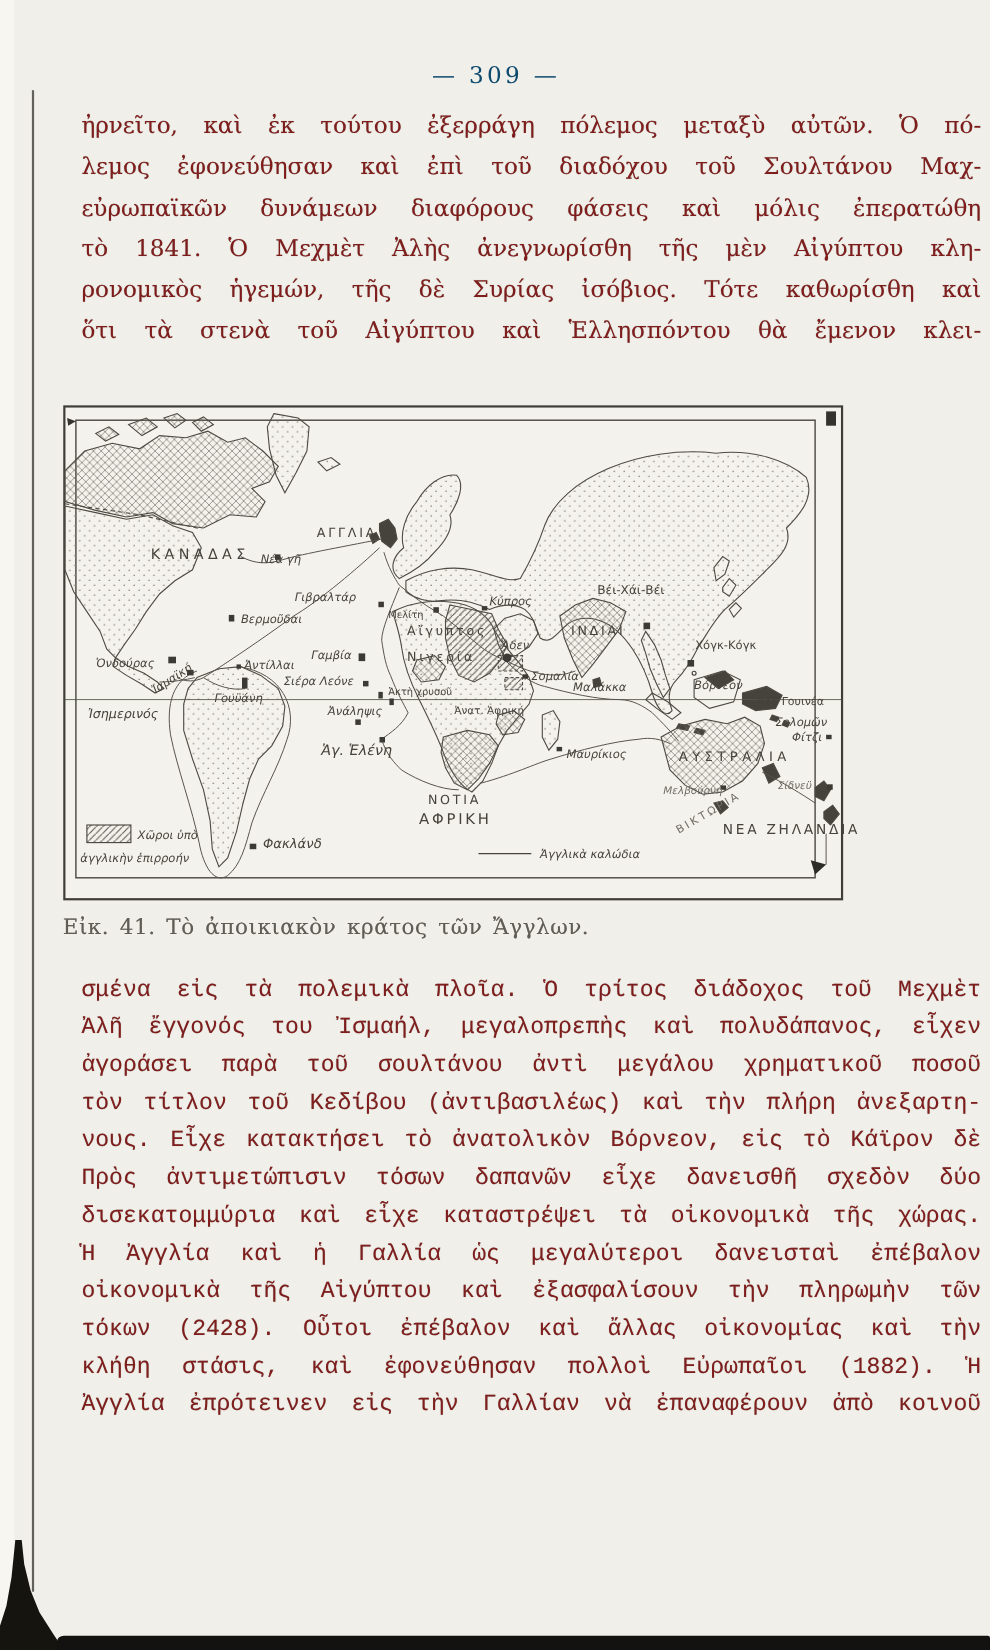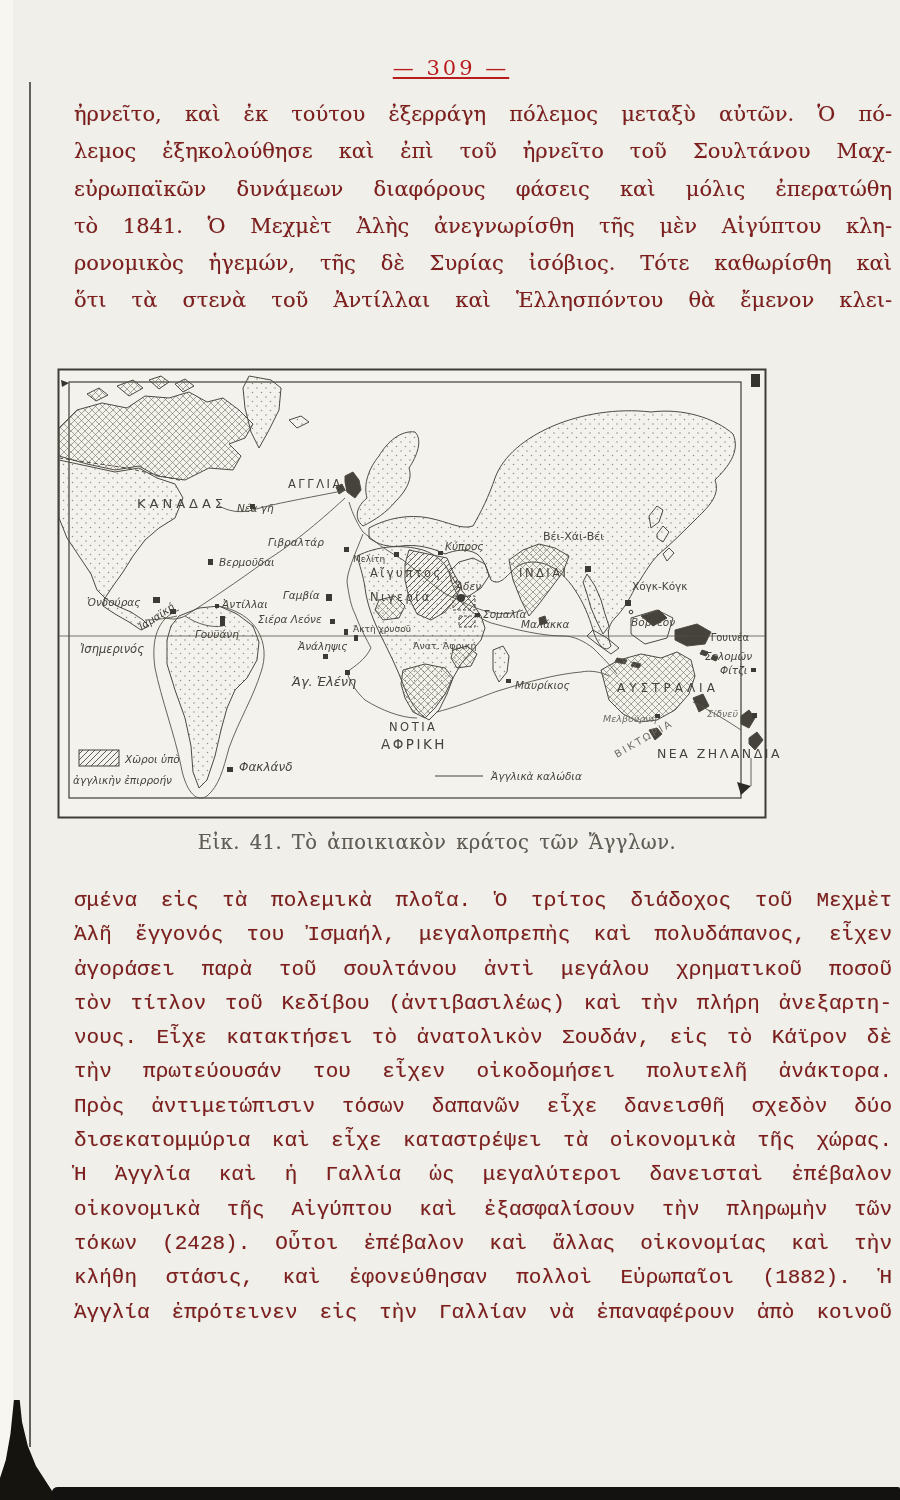--- a/index.html
+++ b/index.html
@@ -7,53 +7,53 @@
     width:900px;height:1500px;position:relative;overflow:hidden;
     background:#f1efe9;
     font-family:"DejaVu Serif", serif;
   }
   .left-light{position:absolute;left:0;top:0;width:13px;height:1500px;background:#f7f6f1;}
   .gutter-line{position:absolute;left:29px;top:82px;width:2px;height:1365px;background:#4a4842;opacity:.85;}
   .corner-blob{position:absolute;left:0;bottom:0;width:58px;height:100px;background:#16140f;
     clip-path:polygon(24% 0,34% 0,38% 22%,48% 46%,62% 66%,82% 84%,100% 100%,0 100%,0 78%,10% 60%,18% 34%);}
   .bottom-bar{position:absolute;left:52px;right:0;bottom:0;height:13px;background:#141210;border-radius:6px 2px 0 0/5px 2px 0 0;}
   .pageno{position:absolute;left:42px;top:56px;width:818px;text-align:center;
-    font-size:21px;color:#b91c1c;letter-spacing:3px;text-decoration:underline;}
+    font-size:21px;color:#0c4a6e;letter-spacing:3px;}
   .para{position:absolute;left:42px;width:818px;color:#7f1d1d;font-size:21px;
     text-shadow:0 0 .7px rgba(96,94,86,.55);margin-left:32px;}
   .para .line{text-align:justify;text-align-last:justify;white-space:normal;}
   #para1{top:96px;} #para1 .line{line-height:37.3px;height:37.3px;overflow:visible;}
   #para2{top:884px;} #para2 .line{line-height:34.3px;height:34.3px;overflow:visible;font-family:Liberation Mono, monospace;}
   .mapbox{position:absolute;left:57px;top:368px;width:711px;height:452px;}
-  .caption{position:absolute;left:57px;top:831px;width:760px;text-align:center;
+  .caption{position:absolute;left:57px;top:831px;width:760px;text-align:left;
     font-size:19.5px;color:#5f5d55;letter-spacing:.5px;word-spacing:3px;
     text-shadow:0 0 .6px rgba(96,94,86,.5);}
   
   text{font-family:"DejaVu Sans", sans-serif;fill:#45433c;}
   .ml{font-size:10.5px;}
   .mi{font-size:10.5px;font-style:italic;}
   .big{font-size:13px;letter-spacing:4px;}
   .med{font-size:11.5px;letter-spacing:2.5px;}
   .lite{fill:#6e6c64;}
 </style>
 </head>
 <body>
 
 <div class="left-light"></div>
 <div class="gutter-line"></div>
 
 <div class="pageno">— 309 —</div>
 
 <div class="para" id="para1">
   <div class="line">ἠρνεῖτο, καὶ ἐκ τούτου ἐξερράγη πόλεμος μεταξὺ αὐτῶν. Ὁ πό-</div>
-  <div class="line">λεμος ἐξηκολούθησε καὶ ἐπὶ τοῦ ἠρνεῖτο τοῦ Σουλτάνου Μαχ-</div>
+  <div class="line">λεμος ἐφονεύθησαν καὶ ἐπὶ τοῦ διαδόχου τοῦ Σουλτάνου Μαχ-</div>
   <div class="line">εὐρωπαϊκῶν δυνάμεων διαφόρους φάσεις καὶ μόλις ἐπερατώθη</div>
   <div class="line">τὸ 1841. Ὁ Μεχμὲτ Ἀλὴς ἀνεγνωρίσθη τῆς μὲν Αἰγύπτου κλη-</div>
   <div class="line">ρονομικὸς ἡγεμών, τῆς δὲ Συρίας ἰσόβιος. Τότε καθωρίσθη καὶ</div>
-  <div class="line">ὅτι τὰ στενὰ τοῦ Ἀντίλλαι καὶ Ἑλλησπόντου θὰ ἔμενον κλει-</div>
+  <div class="line">ὅτι τὰ στενὰ τοῦ Αἰγύπτου καὶ Ἑλλησπόντου θὰ ἔμενον κλει-</div>
 </div>
 
 <div class="mapbox">
 <svg width="711" height="452" viewBox="0 0 711 452" style="overflow:visible">
   <defs>
     <pattern id="xh" width="7" height="7" patternUnits="userSpaceOnUse">
       <path d="M0,7 L7,0 M0,0 L7,7" stroke="#6e6c63" stroke-width="0.6"></path>
     </pattern>
     <pattern id="dh" width="6" height="6" patternUnits="userSpaceOnUse">
       <path d="M-1,7 L7,-1" stroke="#5e5c54" stroke-width="1"></path>
@@ -229,22 +229,21 @@
 </svg>
 </div>
 
 <div class="caption">Εἰκ. 41. Τὸ ἀποικιακὸν κράτος τῶν Ἄγγλων.</div>
 
 <div class="para" id="para2">
   <div class="line">σμένα εἰς τὰ πολεμικὰ πλοῖα. Ὁ τρίτος διάδοχος τοῦ Μεχμὲτ</div>
   <div class="line">Ἀλῆ ἔγγονός του Ἰσμαήλ, μεγαλοπρεπὴς καὶ πολυδάπανος, εἶχεν</div>
   <div class="line">ἀγοράσει παρὰ τοῦ σουλτάνου ἀντὶ μεγάλου χρηματικοῦ ποσοῦ</div>
   <div class="line">τὸν τίτλον τοῦ Κεδίβου (ἀντιβασιλέως) καὶ τὴν πλήρη ἀνεξαρτη-</div>
-  <div class="line">νους. Εἶχε κατακτήσει τὸ ἀνατολικὸν Σουδάν, εἰς τὸ Κάϊρον δὲ</div>
-  <div class="line">τὴν πρωτεύουσάν του εἶχεν οἰκοδομήσει πολυτελῆ ἀνάκτορα.</div>
+  <div class="line">νους. Εἶχε κατακτήσει τὸ ἀνατολικὸν Βόρνεον, εἰς τὸ Κάϊρον δὲ</div>
   <div class="line">Πρὸς ἀντιμετώπισιν τόσων δαπανῶν εἶχε δανεισθῆ σχεδὸν δύο</div>
   <div class="line">δισεκατομμύρια καὶ εἶχε καταστρέψει τὰ οἰκονομικὰ τῆς χώρας.</div>
   <div class="line">Ἡ Ἀγγλία καὶ ἡ Γαλλία ὡς μεγαλύτεροι δανεισταὶ ἐπέβαλον</div>
   <div class="line">οἰκονομικὰ τῆς Αἰγύπτου καὶ ἐξασφαλίσουν τὴν πληρωμὴν τῶν</div>
   <div class="line">τόκων (2428). Οὗτοι ἐπέβαλον καὶ ἄλλας οἰκονομίας καὶ τὴν</div>
   <div class="line">κλήθη στάσις, καὶ ἐφονεύθησαν πολλοὶ Εὐρωπαῖοι (1882). Ἡ</div>
   <div class="line">Ἀγγλία ἐπρότεινεν εἰς τὴν Γαλλίαν νὰ ἐπαναφέρουν ἀπὸ κοινοῦ</div>
 </div>
 
 <div class="corner-blob"></div>

